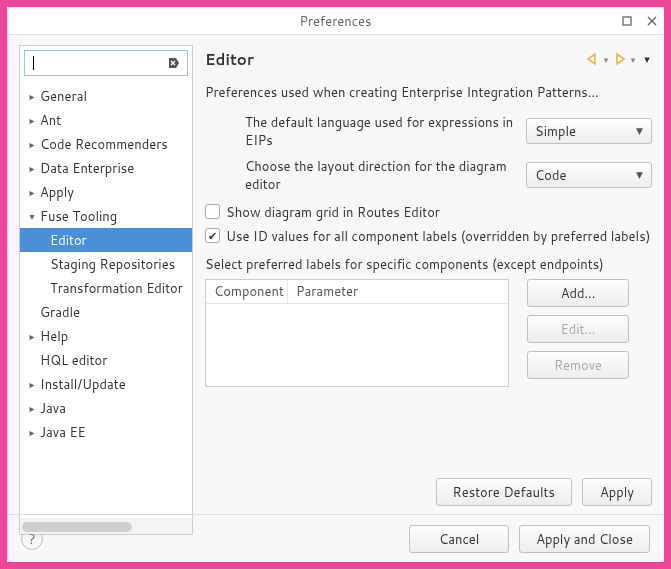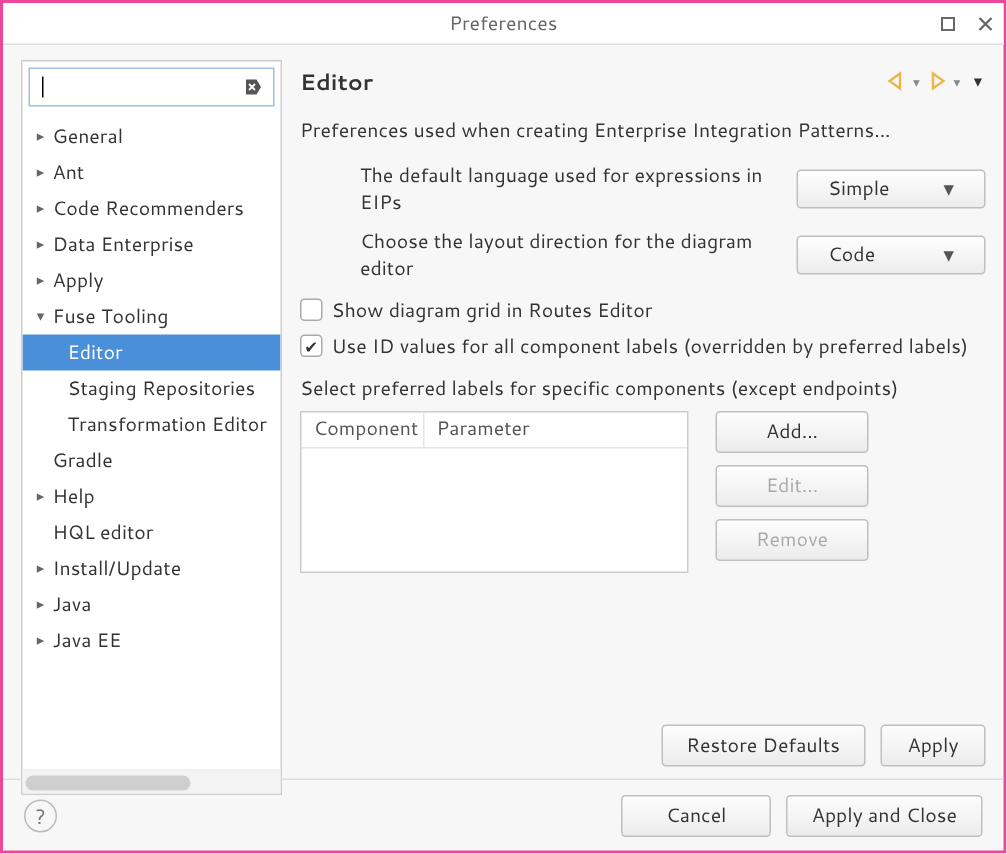--- a/index.html
+++ b/index.html
@@ -1,17 +1,17 @@
 <!DOCTYPE html>
 <html><head>
 <meta charset="utf-8">
 <style>
   * { box-sizing: border-box; font-family: "Cantarell","Segoe UI","DejaVu Sans",sans-serif; font-size: 13px; }
   html,body { margin:0; padding:0; background:#fff; color:#333; }
-  .window { width:671px; height:569px; border:2px solid #ec4899; display:flex; flex-direction:column; background:#f7f7f7; }
+  .window { width:671px; height:569px; border:7px solid #ec4899; display:flex; flex-direction:column; background:#f7f7f7; }
   .titlebar { height:28px; display:flex; align-items:center; justify-content:center; position:relative; background:#fff; border-bottom:1px solid #ddd; }
   .titlebar .title { color:#666; font-size:13px; }
   .titlebar .win-btns { position:absolute; right:6px; top:0; height:28px; display:flex; gap:12px; align-items:center; }
   .titlebar .win-btn { width:13px; height:13px; display:flex; align-items:center; justify-content:center; color:#666; cursor:pointer; }
   .content { flex:1; display:flex; padding:10px 12px 0 12px; gap:12px; min-height:0; }
   .leftpane { width:174px; display:flex; flex-direction:column; border:1px solid #ccc; background:#fff; height:490px; }
   .search-wrap { padding:4px; }
   .search { width:100%; height:26px; border:1px solid #9cc0e7; padding:2px 24px 2px 6px; position:relative; }
   .search input { border:none; outline:none; width:100%; height:100%; font-size:13px; }
   .search .cursor { position:absolute; left:8px; top:5px; width:1px; height:14px; background:#000; }
@@ -27,28 +27,28 @@
   .rightpane { flex:1; display:flex; flex-direction:column; min-width:0; }
   .header-row { display:flex; align-items:center; height:26px; padding-top:2px; }
   .header-row .h-title { font-size:15px; font-weight:bold; color:#333; }
   .header-row .spacer { flex:1; }
   .nav-arrow { width:17px; height:17px; display:inline-flex; align-items:center; justify-content:center; }
   .nav-sep { width:10px; height:17px; display:inline-flex; align-items:center; justify-content:center; color:#888; font-size:9px; }
   .desc-text { color:#333; margin-top:12px; line-height:1.5; }
   .form-row { display:flex; align-items:center; margin-top:8px; gap:10px;margin-left:40px; }
   .form-row.first { margin-top:10px; }
   .form-label { flex:1; }
-  .combo { width:126px; height:26px; border:1px solid #bfbfbf; background:linear-gradient(#fefefe,#ececec); display:flex; align-items:center; padding:0 20px; border-radius:3px; cursor:pointer; justify-content:space-between; color:#333; }
+  .combo { width:126px; height:26px; border:1px solid #bfbfbf; background:linear-gradient(#fefefe,#ececec); display:flex; align-items:center; padding:0 8px; border-radius:3px; cursor:pointer; justify-content:space-between; color:#333; }
   .combo .cv { }
   .combo .caret { font-size:9px; color:#555; }
   .check-row { display:flex; align-items:center; margin-top:10px; gap:6px; }
   .checkbox { width:15px; height:15px; border:1px solid #aaa; border-radius:3px; background:#fff; display:flex; align-items:center; justify-content:center; font-size:11px; color:#333; }
   .section-label { margin-top:10px; color:#333; }
   .table-block { display:flex; gap:18px; margin-top:6px; }
-  .tbl { width:259px; height:108px; border:1px solid #ccc; background:#fff; display:flex; flex-direction:column; }
+  .tbl { width:304px; height:108px; border:1px solid #ccc; background:#fff; display:flex; flex-direction:column; }
   .tbl-head { display:flex; height:24px; border-bottom:1px solid #e5e5e5; }
   .th { padding:0 8px; display:flex; align-items:center; color:#555; }
   .th.c1 { width:82px; border-right:1px solid #e5e5e5; }
   .th.c2 { flex:1; }
   .tbl-body { flex:1; }
   .btn-col { display:flex; flex-direction:column; gap:8px; }
   .btn { width:102px; height:28px; border:1px solid #bfbfbf; background:linear-gradient(#fdfdfd,#ececec); border-radius:3px; display:flex; align-items:center; justify-content:center; cursor:pointer; color:#333; }
   .btn.disabled { color:#aaa; cursor:default; }
   .bottom-right-btns { margin-top:auto; display:flex; justify-content:flex-end; gap:10px; padding-bottom:8px; padding-top:80px; }
   .btn-wide { padding:1px 16px; height:28px; border:1px solid #bfbfbf; background:linear-gradient(#fdfdfd,#ececec); border-radius:3px; display:flex; align-items:center; justify-content:center; cursor:pointer; min-width:70px; }

